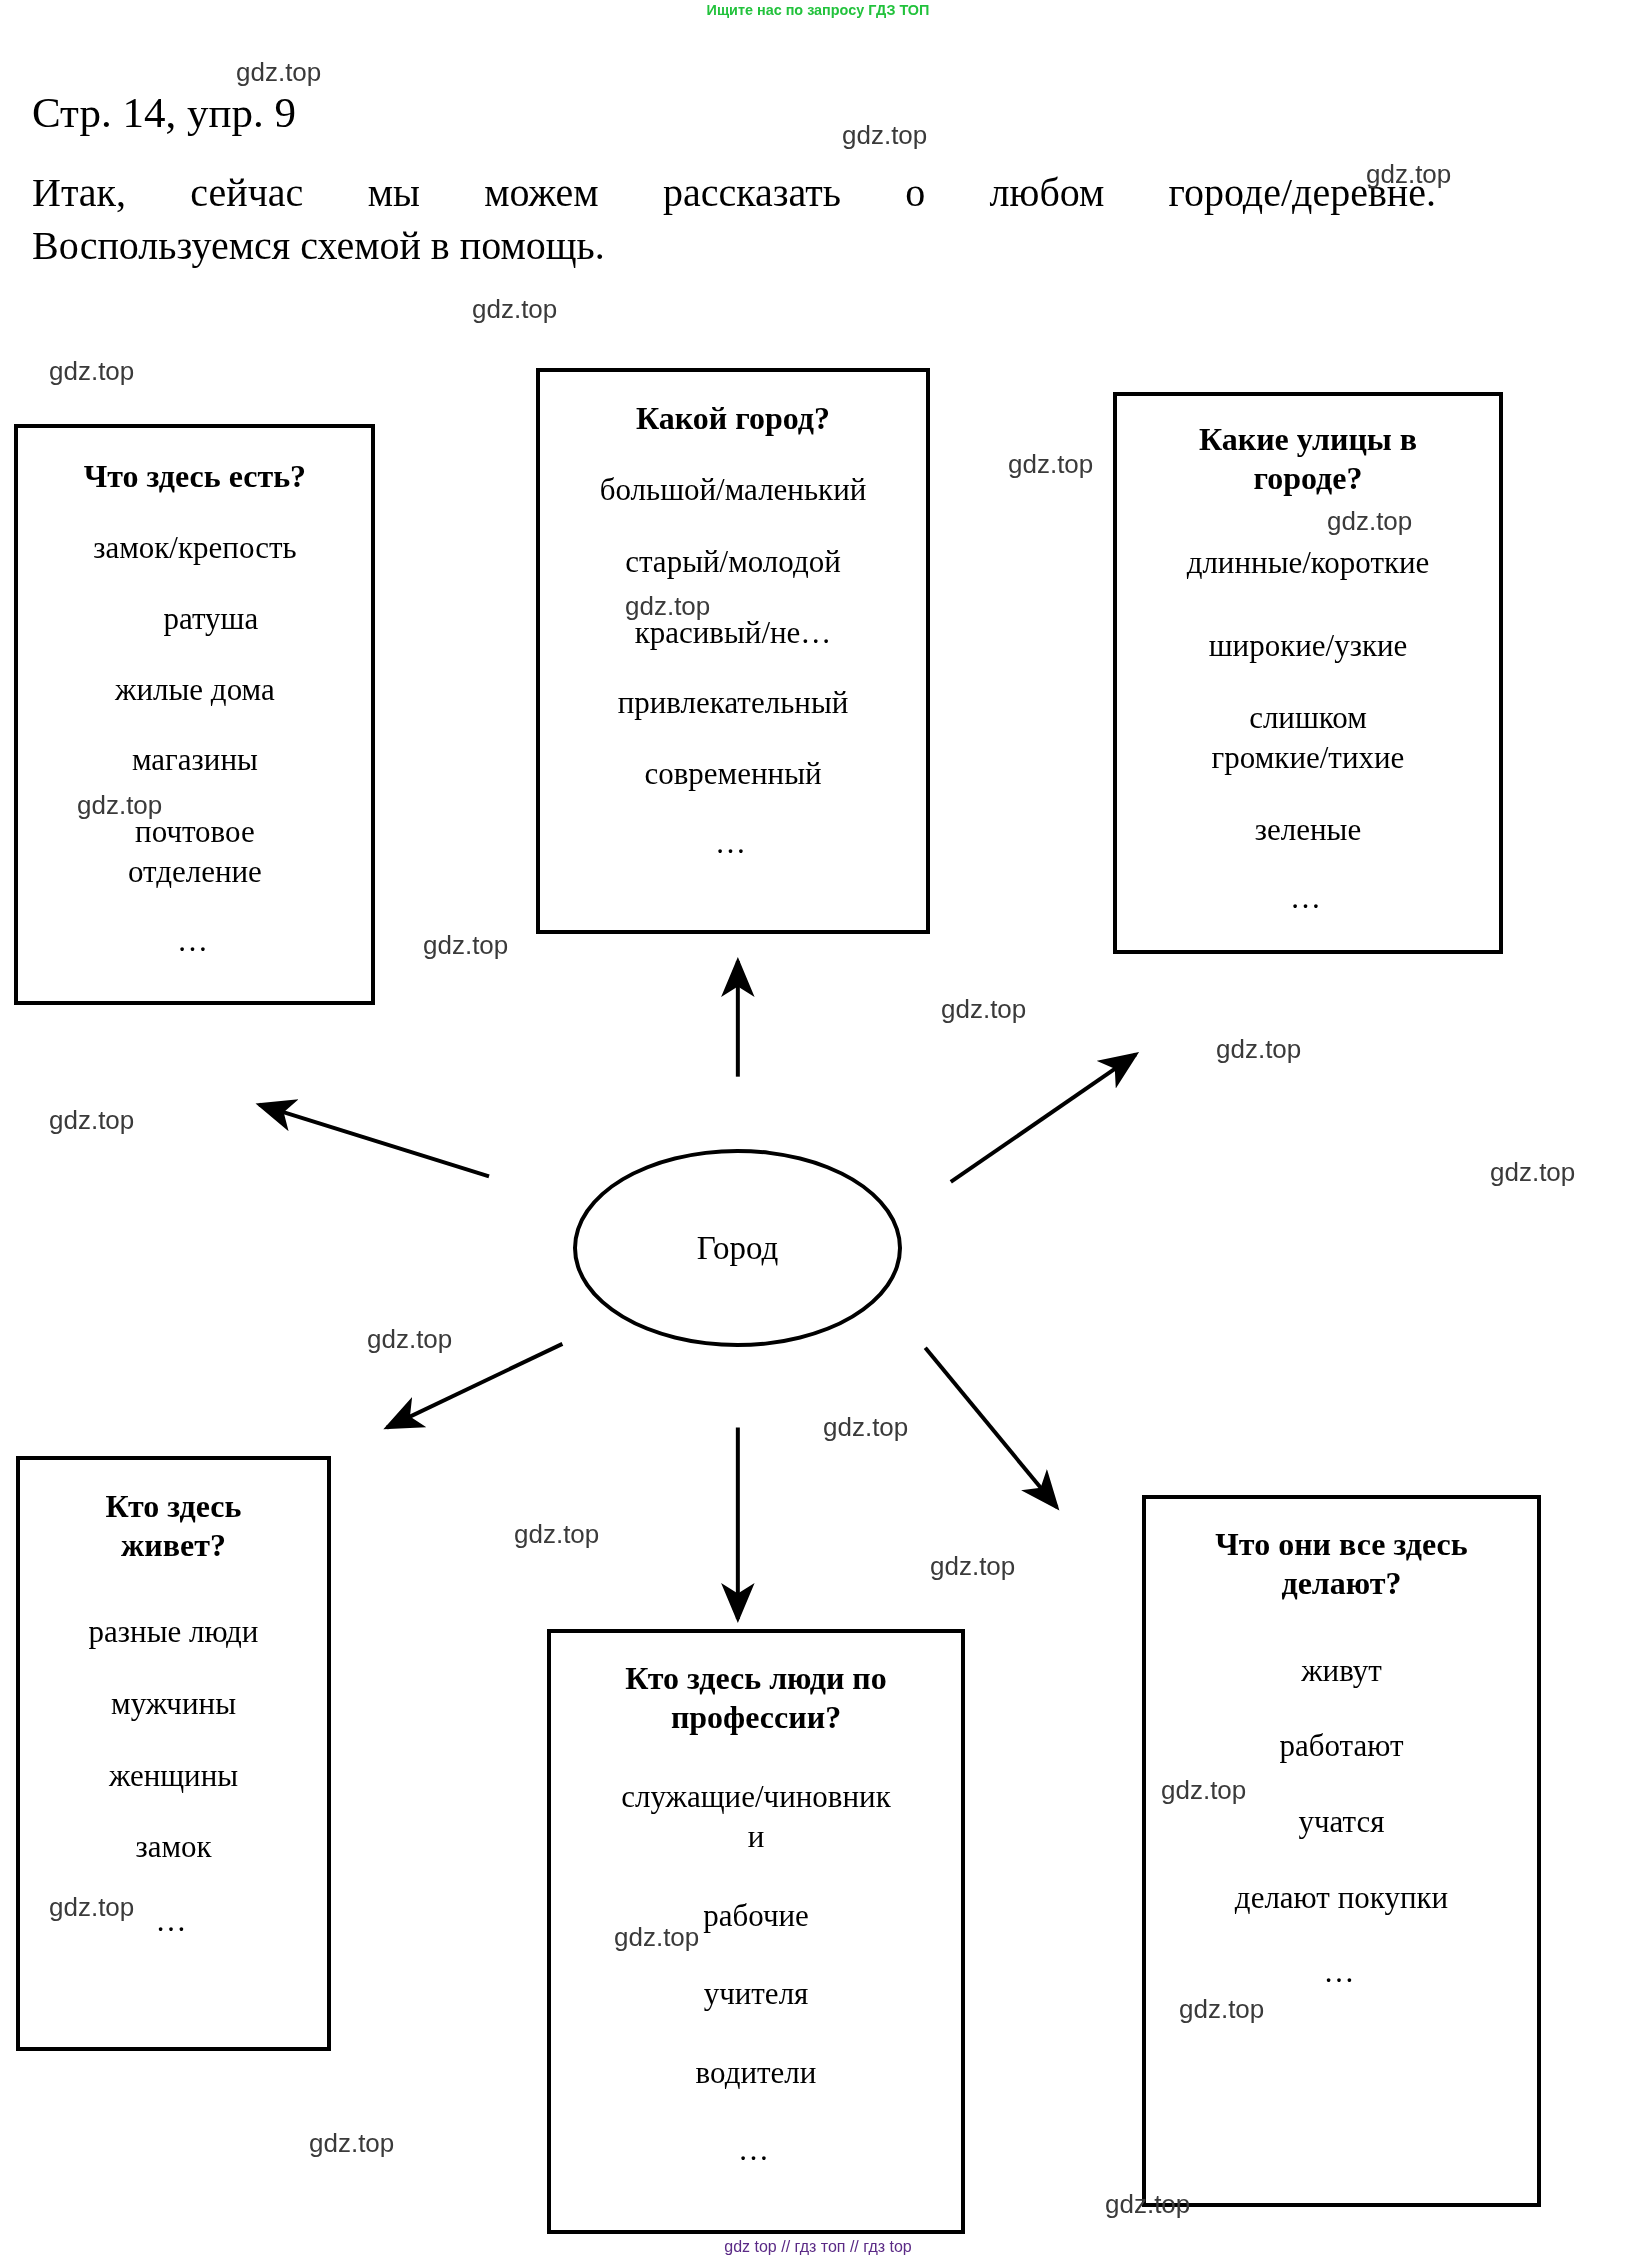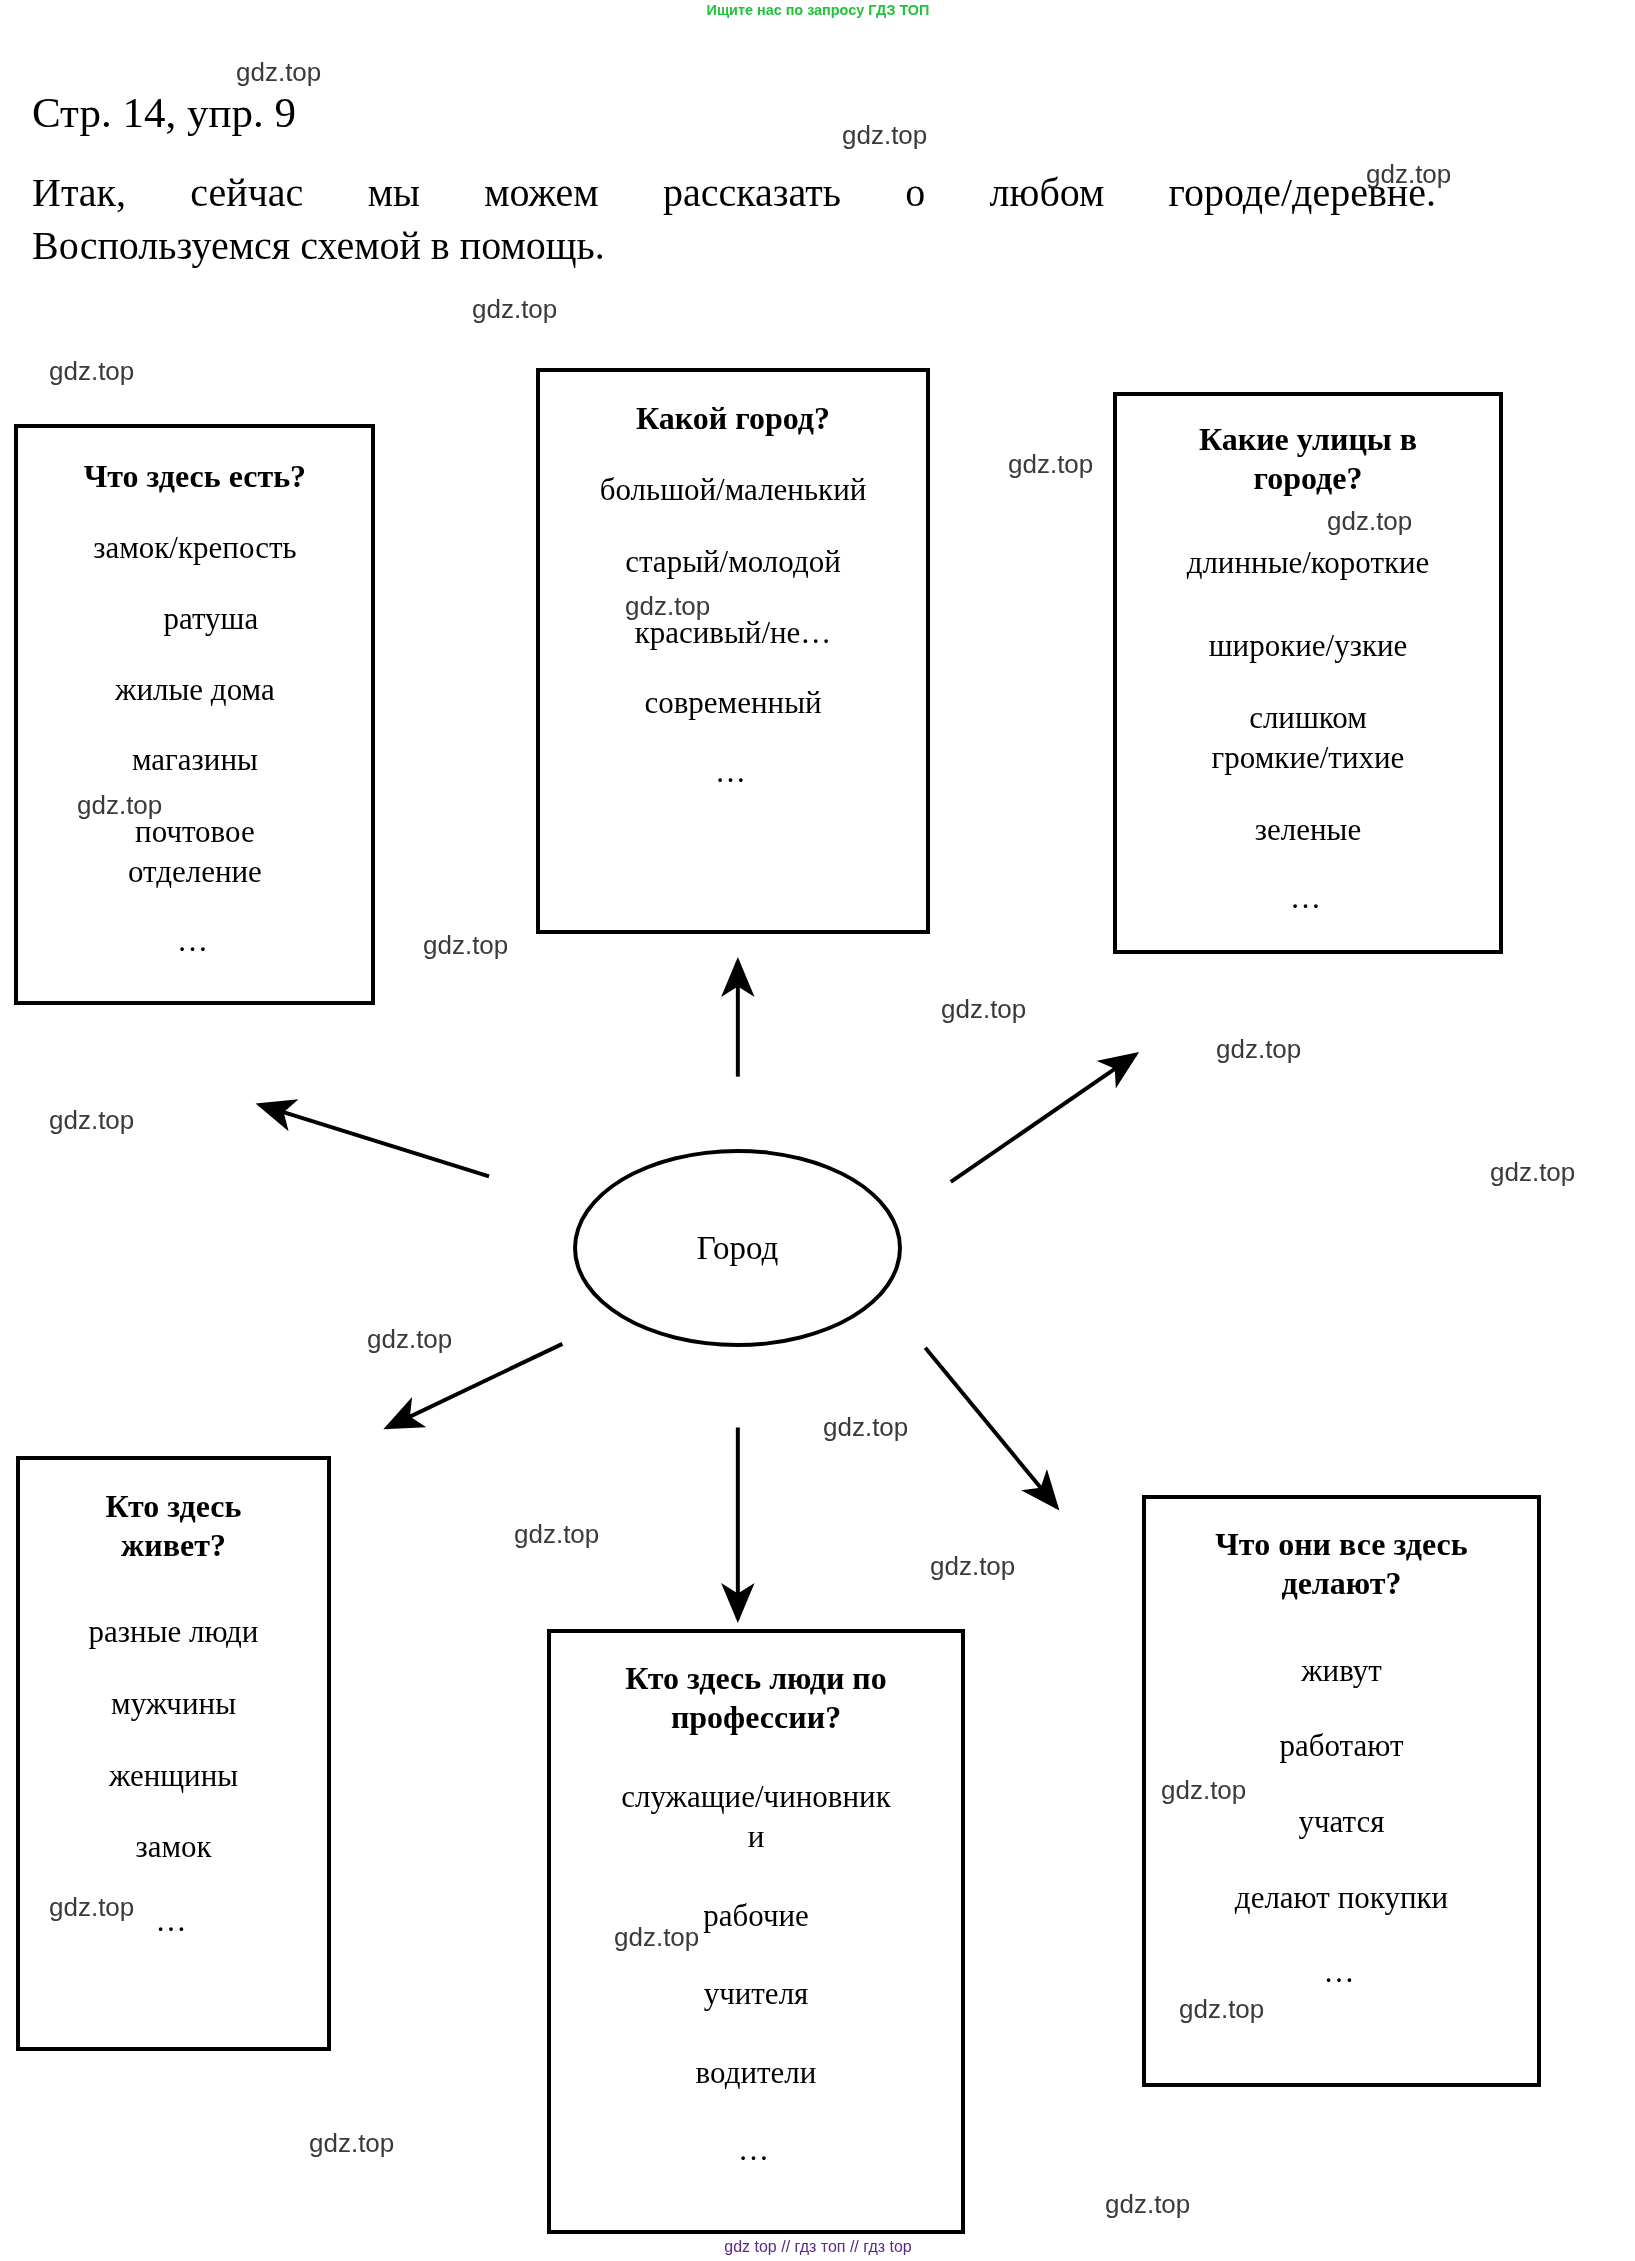--- a/index.html
+++ b/index.html
@@ -140,20 +140,21 @@
       <li style="margin-top:30px;letter-spacing:4.8px;">…</li>
     </ul>
   </div>
 
   <div class="box" style="left:536px;top:368px;width:394px;height:566px;padding-top:27px;">
     <h3>Какой город?</h3>
     <ul>
       <li style="margin-top:33px;">большой/маленький</li>
       <li style="margin-top:33px;">старый/молодой</li>
       <li style="margin-top:32px;">красивый/не…</li>
+      <li style="margin-top:32px;">привлекательный</li>
       <li style="margin-top:32px;">современный</li>
       <li style="margin-top:30px;letter-spacing:4.8px;">…</li>
     </ul>
   </div>
 
   <div class="box" style="left:1113px;top:392px;width:390px;height:562px;padding-top:24px;">
     <h3 style="padding:0 33px;">Какие улицы в городе?</h3>
     <ul>
       <li style="margin-top:46px;">длинные/короткие</li>
       <li style="margin-top:44px;">широкие/узкие</li>
@@ -184,21 +185,21 @@
     <ul>
       <li style="margin-top:41px;">служащие/чиновник</li>
       <li style="margin-top:1.6px;">и</li>
       <li style="margin-top:40px;">рабочие</li>
       <li style="margin-top:40px;">учителя</li>
       <li style="margin-top:40px;">водители</li>
       <li style="margin-top:38px;letter-spacing:4.8px;">…</li>
     </ul>
   </div>
 
-  <div class="box" style="left:1142px;top:1495px;width:399px;height:592px;padding-top:25.5px;">
+  <div class="box" style="left:1142px;top:1495px;width:399px;height:712px;padding-top:25.5px;">
     <h3 style="padding:0 30px;">Что они все здесь делают?</h3>
     <ul>
       <li style="margin-top:49px;">живут</li>
       <li style="margin-top:37px;">работают</li>
       <li style="margin-top:37px;">учатся</li>
       <li style="margin-top:37px;">делают покупки</li>
       <li style="margin-top:35px;letter-spacing:4.8px;">…</li>
     </ul>
   </div>
 

